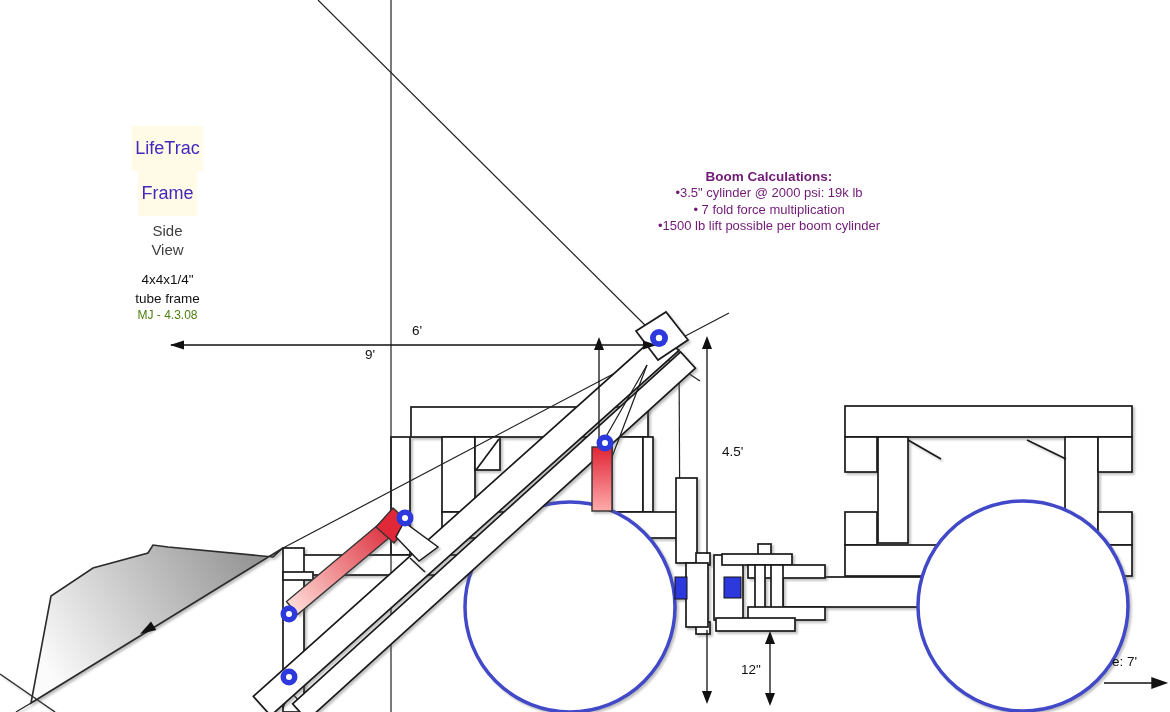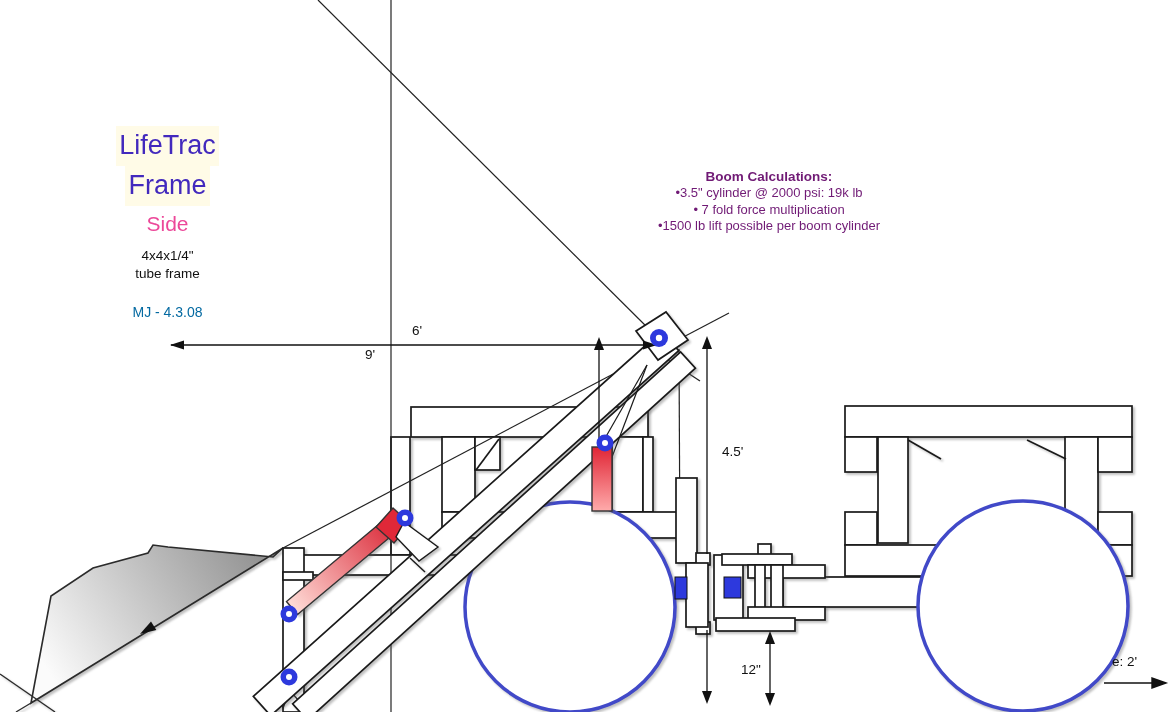--- a/index.html
+++ b/index.html
@@ -3,24 +3,24 @@
 <meta charset="utf-8">
 <style>
   html,body{margin:0;padding:0;background:#fff;}
   .stage{position:relative;width:1170px;height:712px;background:#fff;overflow:hidden;
          font-family:"Liberation Sans","DejaVu Sans",sans-serif;}
   .stage svg{position:absolute;left:0;top:0;}
   .lbl{position:absolute;color:#1a1a1a;white-space:pre;}
   .shadowed{filter:drop-shadow(2px 2px 1.2px rgba(90,90,90,0.38));}
   
   .title-block{position:absolute;left:60px;top:126px;width:215px;text-align:center;line-height:1.18;}
-  .t1{font-size:27px;color:#4229bd;background:rgba(255,247,212,0.55);display:inline-block;padding:4px 3px;}
-  .t2{font-size:21px;color:#ec4899;line-height:1.12;}
+  .t1{font-size:18px;color:#4229bd;background:rgba(255,247,212,0.55);display:inline-block;padding:12px 3px;}
+  .t2{font-size:15px;color:#404040;line-height:1.12;}
   .t3{font-size:13.5px;color:#111;line-height:1.2;}
-  .t4{font-size:14px;color:#0369a1;margin-top:21px;}
+  .t4{font-size:12px;color:#4d7c0f;margin-top:0;}
   .spec{margin-top:10px;}
   
   .calc-block{position:absolute;left:538px;top:169px;width:462px;text-align:center;
               font-size:13px;color:#701a75;line-height:16.4px;}
   .calc-block .hd{font-weight:bold;font-size:13.5px;}
   
   .dim{font-size:13.5px;color:#111;}
 </style>
 </head>
 <body>
@@ -169,31 +169,32 @@
           <circle cx="289" cy="677" r="8.5" fill="#2d39dd"></circle>
           <circle cx="289" cy="677" r="3" fill="#fff"></circle>
         </g>
   </g>
 </svg>
 
 <div class="title-block">
   <div><span class="t1">LifeTrac</span></div>
   <div><span class="t1">Frame</span></div>
   <div style="margin-top:6px;"><span class="t2">Side</span></div>
+  <div><span class="t2">View</span></div>
   <div class="spec"><span class="t3">4x4x1/4"</span></div>
   <div><span class="t3">tube frame</span></div>
   <div class="t4">MJ - 4.3.08</div>
 </div>
 
 <div class="calc-block">
   <div class="hd">Boom Calculations:</div>
   <div>•3.5" cylinder @ 2000 psi:  19k lb</div>
   <div>• 7 fold force multiplication</div>
   <div>•1500 lb lift possible per boom cylinder</div>
 </div>
 
 <span class="lbl dim" style="left:412px;top:323px;">6'</span>
 <span class="lbl dim" style="left:365px;top:347px;">9'</span>
 <span class="lbl dim" style="left:722px;top:444px;text-align:right;">4.5'</span>
 <span class="lbl dim" style="left:741px;top:662px;">12"</span>
-<span class="lbl dim" style="left:1112px;top:654px;">e: 2'</span>
+<span class="lbl dim" style="left:1112px;top:654px;">e: 7'</span>
 
 </div>
 
 </body></html>

